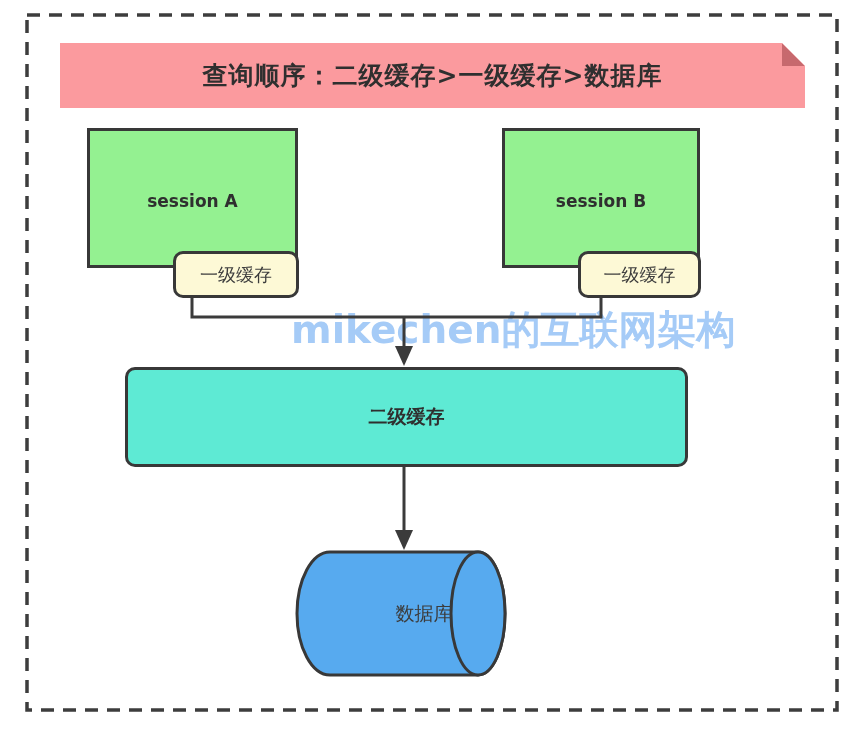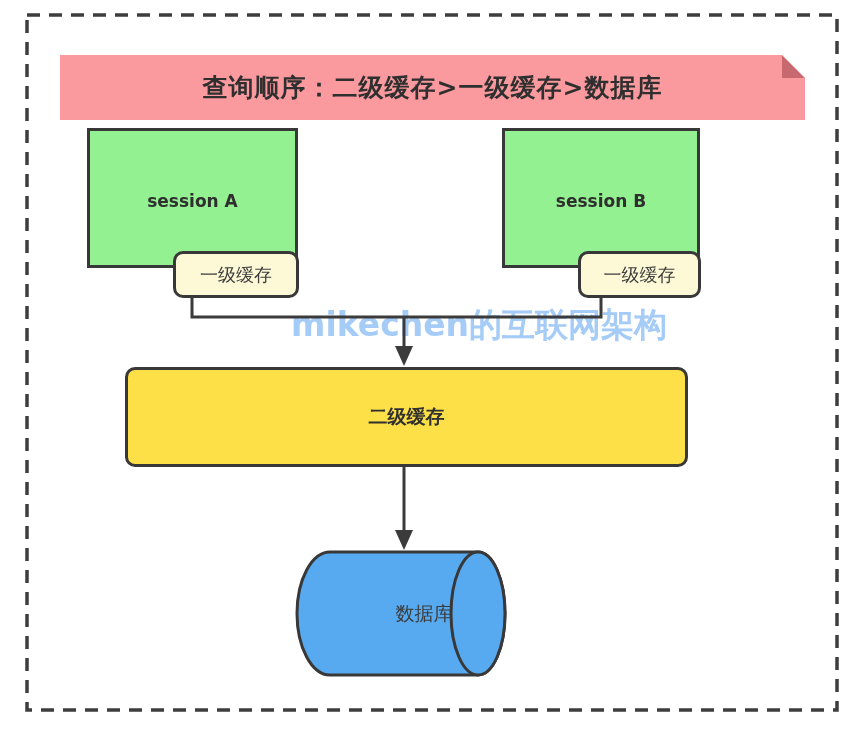--- a/index.html
+++ b/index.html
@@ -17,32 +17,32 @@
     left: 0; top: 0;
     width: 860px; height: 732px;
     pointer-events: none;
   }
   .frame-layer { z-index: 0; }
   .watermark {
     position: absolute;
     left: 291px;
     top: 303px;
     z-index: 1;
-    font-size: 33px;
+    font-size: 39px;
     font-weight: bold;
     white-space: nowrap;
     color: #A5CBF7;
     letter-spacing: 0px;
   }
   .connector-layer { z-index: 2; }
   .node { position: absolute; z-index: 3; box-sizing: border-box; }
 
   
   .banner {
-    left: 60px; top: 55px;
+    left: 60px; top: 43px;
     width: 745px; height: 65px;
     background: #FB9A9E;
     clip-path: polygon(0 0, calc(100% - 23px) 0, 100% 23px, 100% 100%, 0 100%);
     padding-left: 28px;
   }
   .banner-fold {
     position: absolute;
     top: 0; right: 0;
     width: 0; height: 0;
     border-top: 23px solid transparent;
@@ -88,21 +88,21 @@
     color: #3C3C3C;
     margin-top: 32px;
   }
   .l1-a { left: 83px; top: 88px; width: 120px; }
   .l1-b { left: 73px; top: 88px; width: 117px; }
 
   
   .l2-cache {
     left: 125px; top: 367px;
     width: 563px; height: 100px;
-    background: #fde047;
+    background: #5eead4;
     border: 3px solid #383838;
     border-radius: 10px;
     display: flex;
     align-items: center;
     justify-content: center;
     font-size: 19px;
     font-weight: bold;
     color: #2F2F2F;
   }
 

